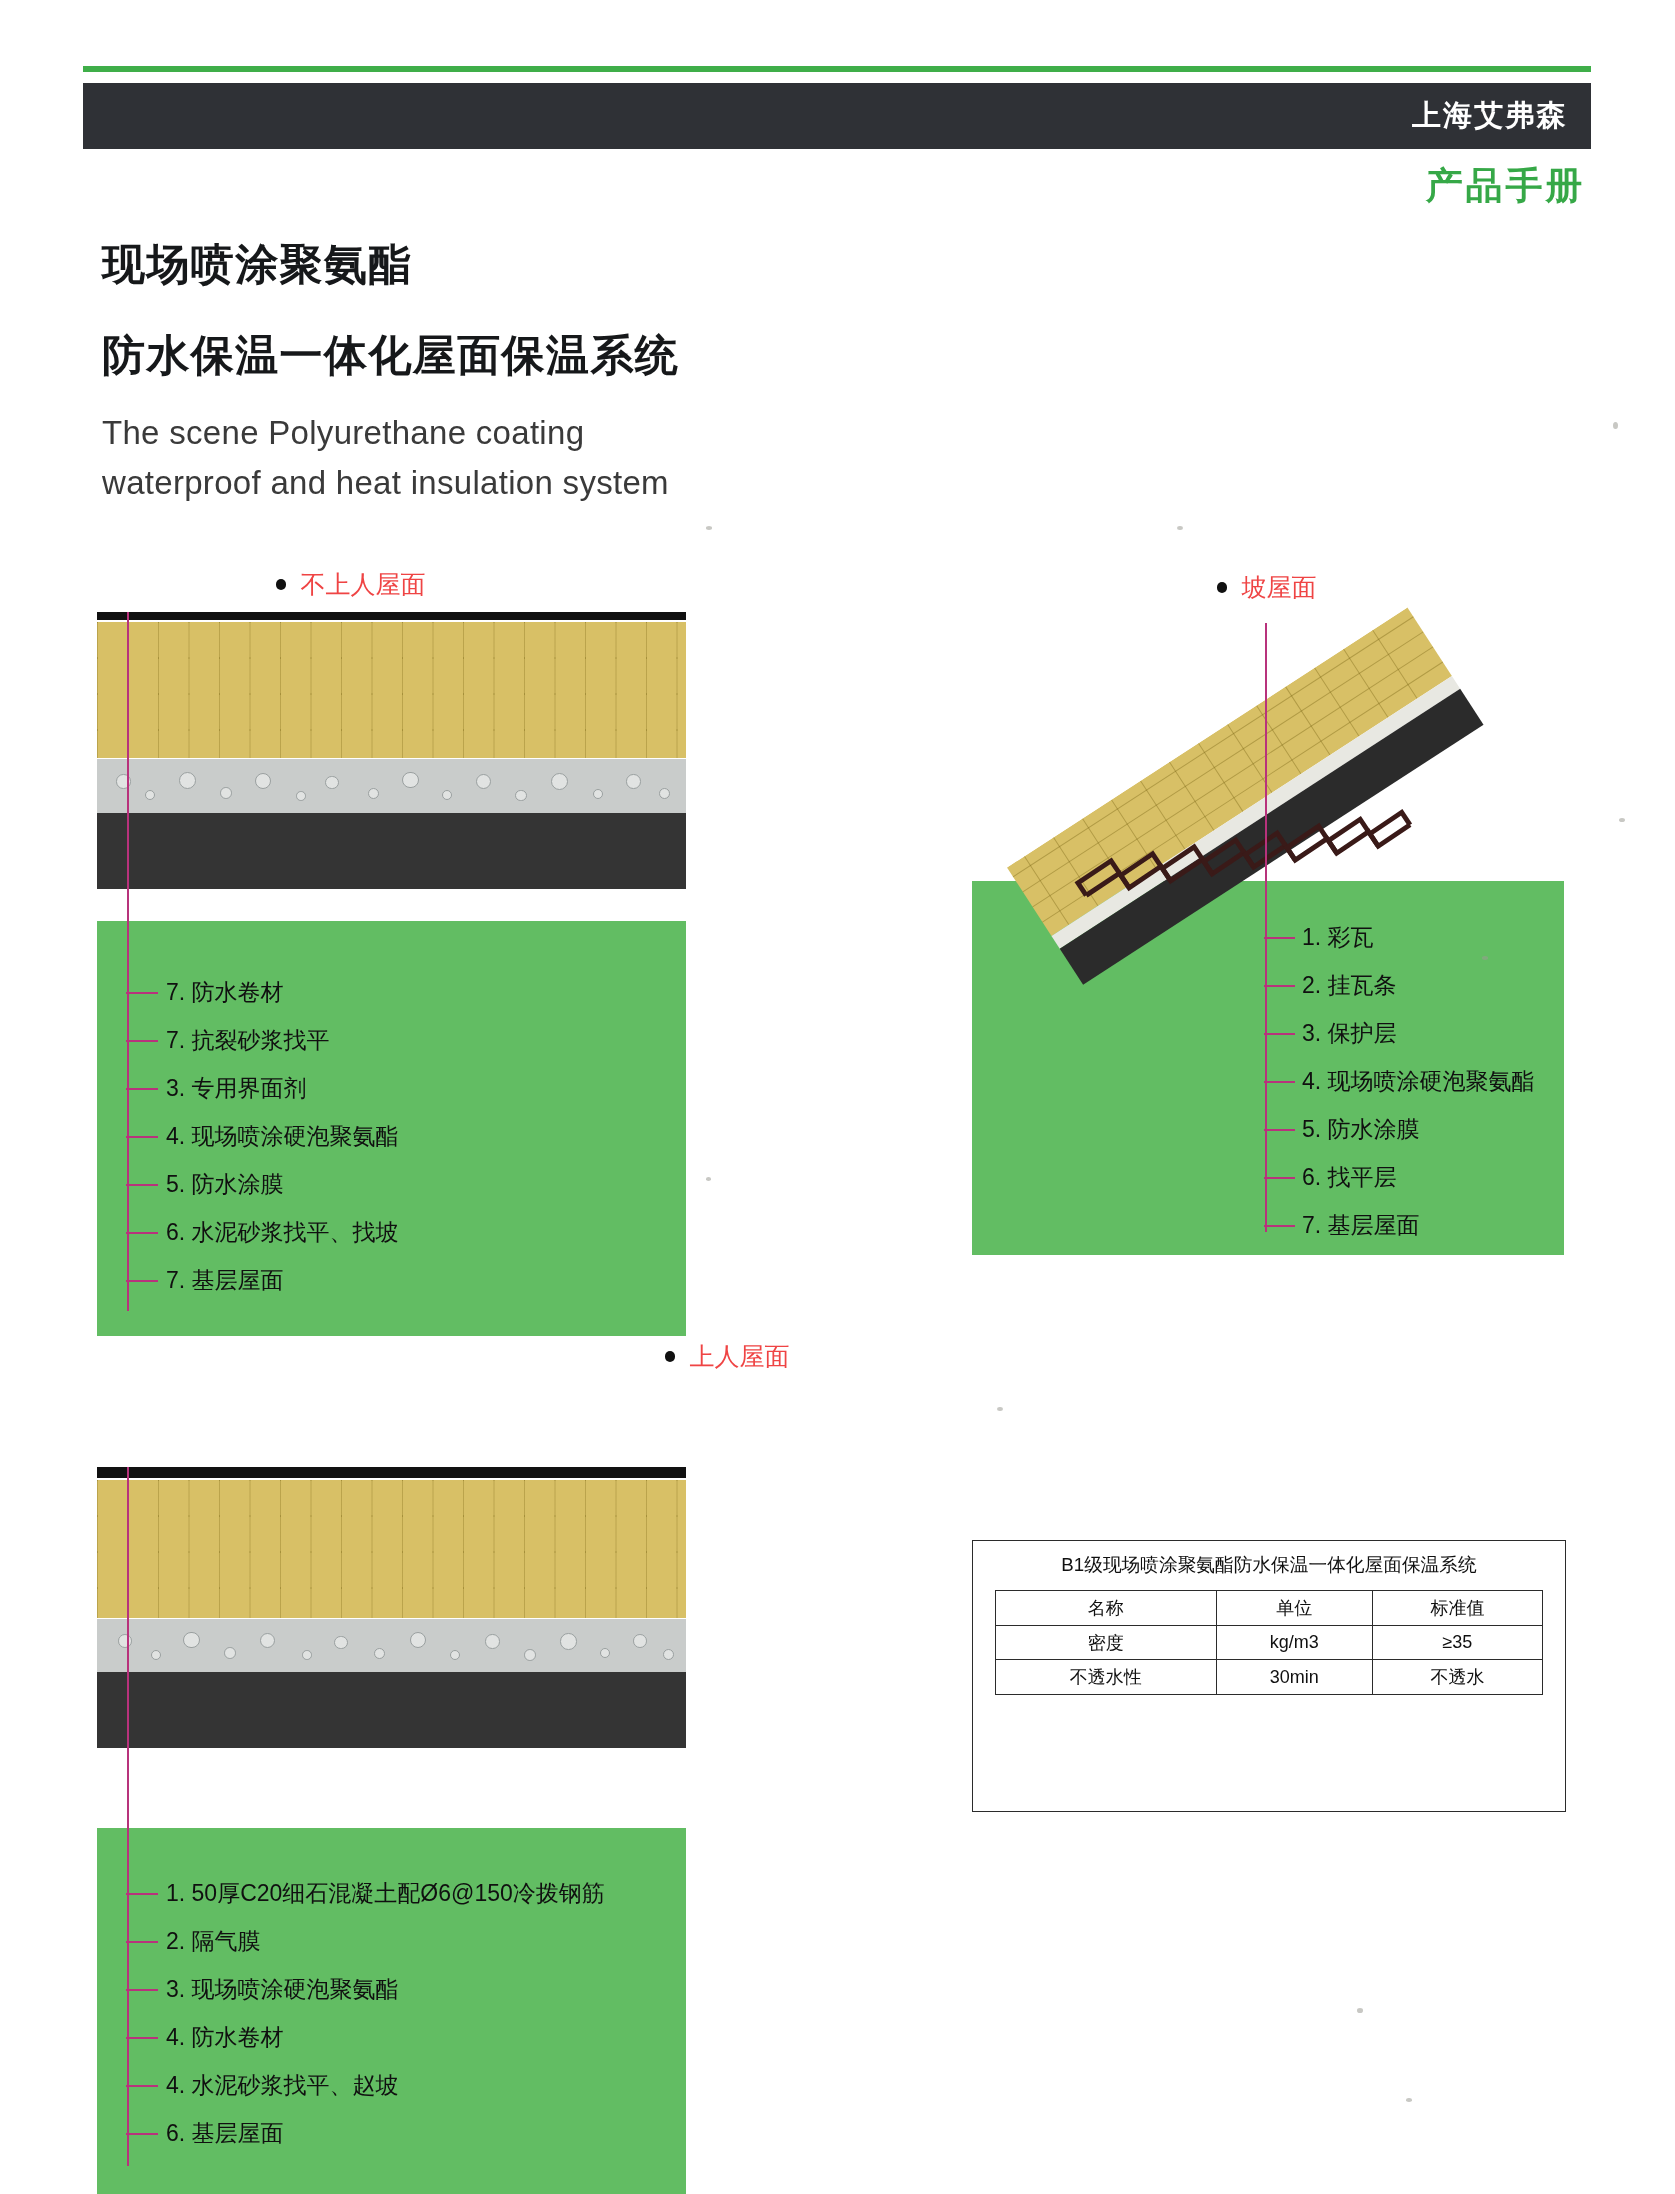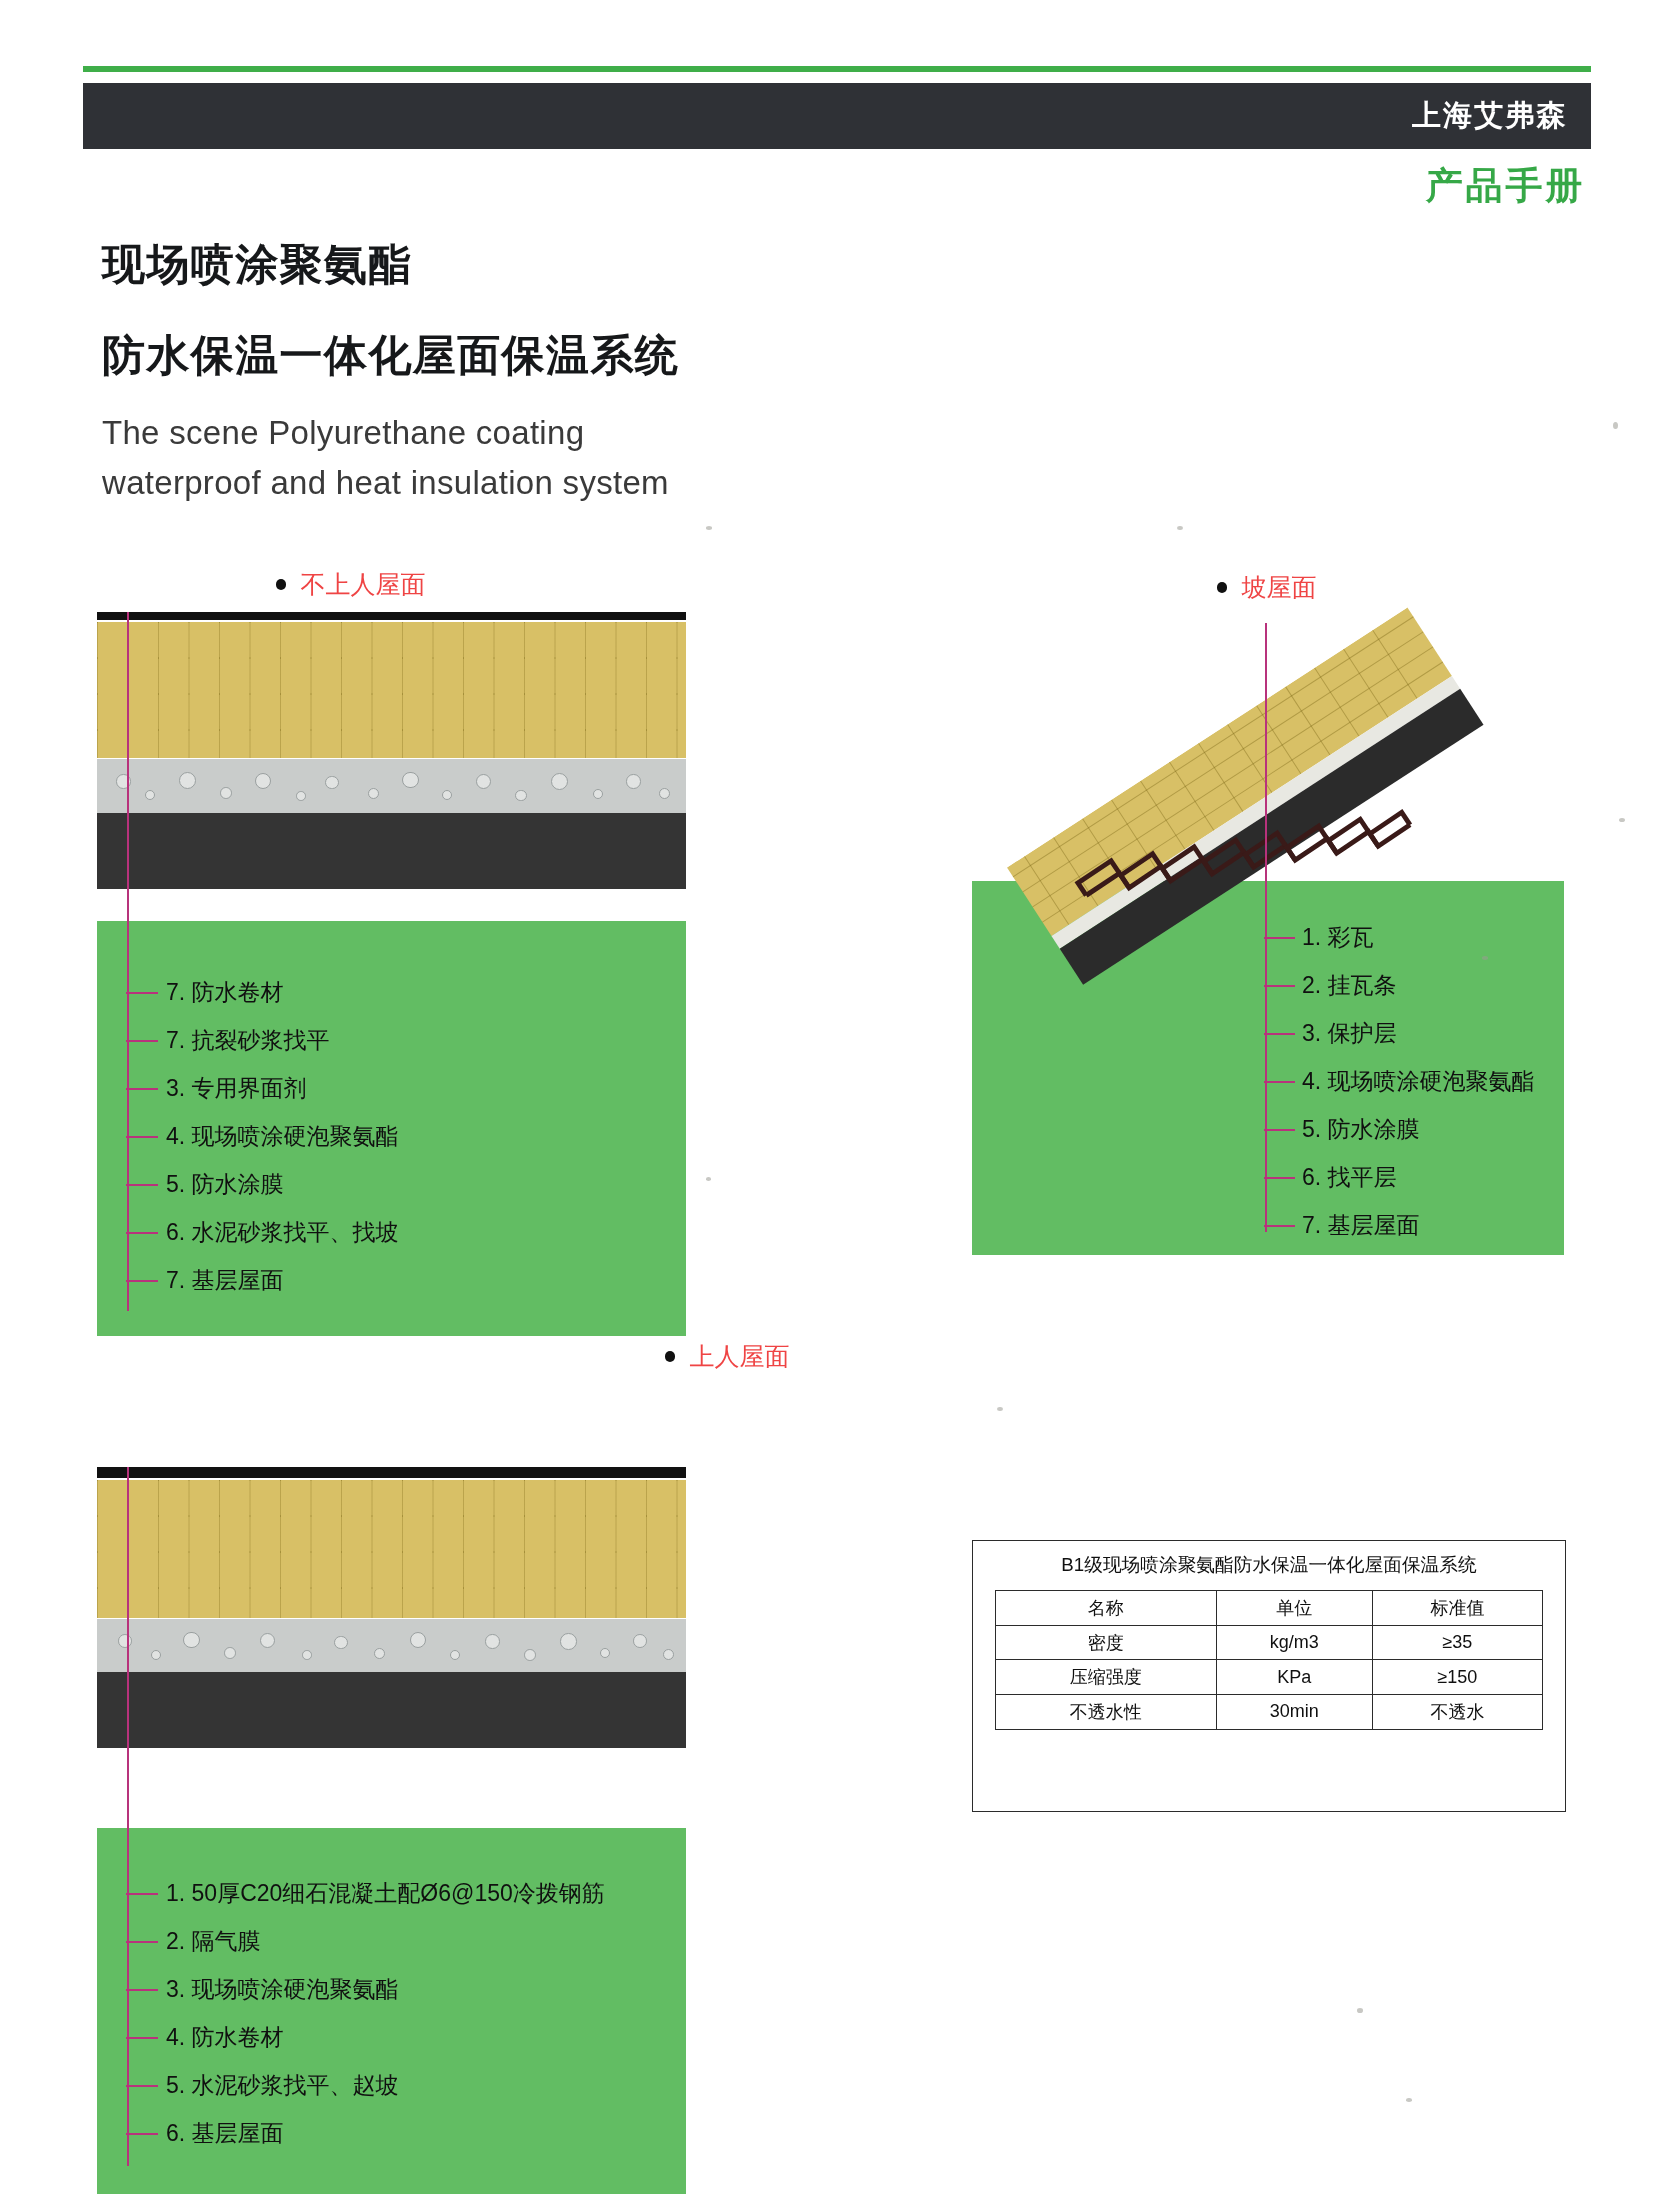--- a/index.html
+++ b/index.html
@@ -329,21 +329,21 @@
   <div class="layer lay-darkgrey" style="top:205px; height:76px;"></div>
 </div>
 
 <div class="legend-panel" style="left:97px; top:1828px; width:589px; height:367px;"></div>
 <div class="vline" style="left:127px; top:1467px; height:699px;"></div>
 <ul class="legend-list" style="left:166px; top:1870px;">
   <li class="legend-item"><span class="leader" style="left:-40px; top:11px; width:32px; height:2.1px;"></span><span>1. 50厚C20细石混凝土配Ø6@150冷拨钢筋</span></li>
   <li class="legend-item"><span class="leader" style="left:-40px; top:11px; width:32px; height:2.1px;"></span><span>2. 隔气膜</span></li>
   <li class="legend-item"><span class="leader" style="left:-40px; top:11px; width:32px; height:2.1px;"></span><span>3. 现场喷涂硬泡聚氨酯</span></li>
   <li class="legend-item"><span class="leader" style="left:-40px; top:11px; width:32px; height:2.1px;"></span><span>4. 防水卷材</span></li>
-  <li class="legend-item"><span class="leader" style="left:-40px; top:11px; width:32px; height:2.1px;"></span><span>5. 水泥砂浆找平、赵坡</span></li>
+  <li class="legend-item"><span class="leader" style="left:-40px; top:11px; width:32px; height:2.1px;"></span><span>4. 水泥砂浆找平、赵坡</span></li>
   <li class="legend-item"><span class="leader" style="left:-40px; top:11px; width:32px; height:2.1px;"></span><span>6. 基层屋面</span></li>
 </ul>
 
 <div class="spec-table-box">
   <div class="spec-title">
     <div>B1级现场喷涂聚氨酯防水保温一体化屋面保温系统</div>
   </div>
   <table class="spec">
     <thead>
       <tr>
@@ -352,25 +352,20 @@
         <th>标准值</th>
       </tr>
     </thead>
     <tbody>
       <tr>
         <td>密度</td>
         <td>kg/m3</td>
         <td>≥35</td>
       </tr>
       <tr>
-        <td>压缩强度</td>
-        <td>KPa</td>
-        <td>≥150</td>
-      </tr>
-      <tr>
         <td>不透水性</td>
         <td>30min</td>
         <td>不透水</td>
       </tr>
     </tbody>
   </table>
 </div>
 
 <div class="speck" style="left:706px; top:526px; width:6.2px; height:3.5px;"></div>
 <div class="speck" style="left:1177px; top:526px; width:5.5px; height:4.2px;"></div>

